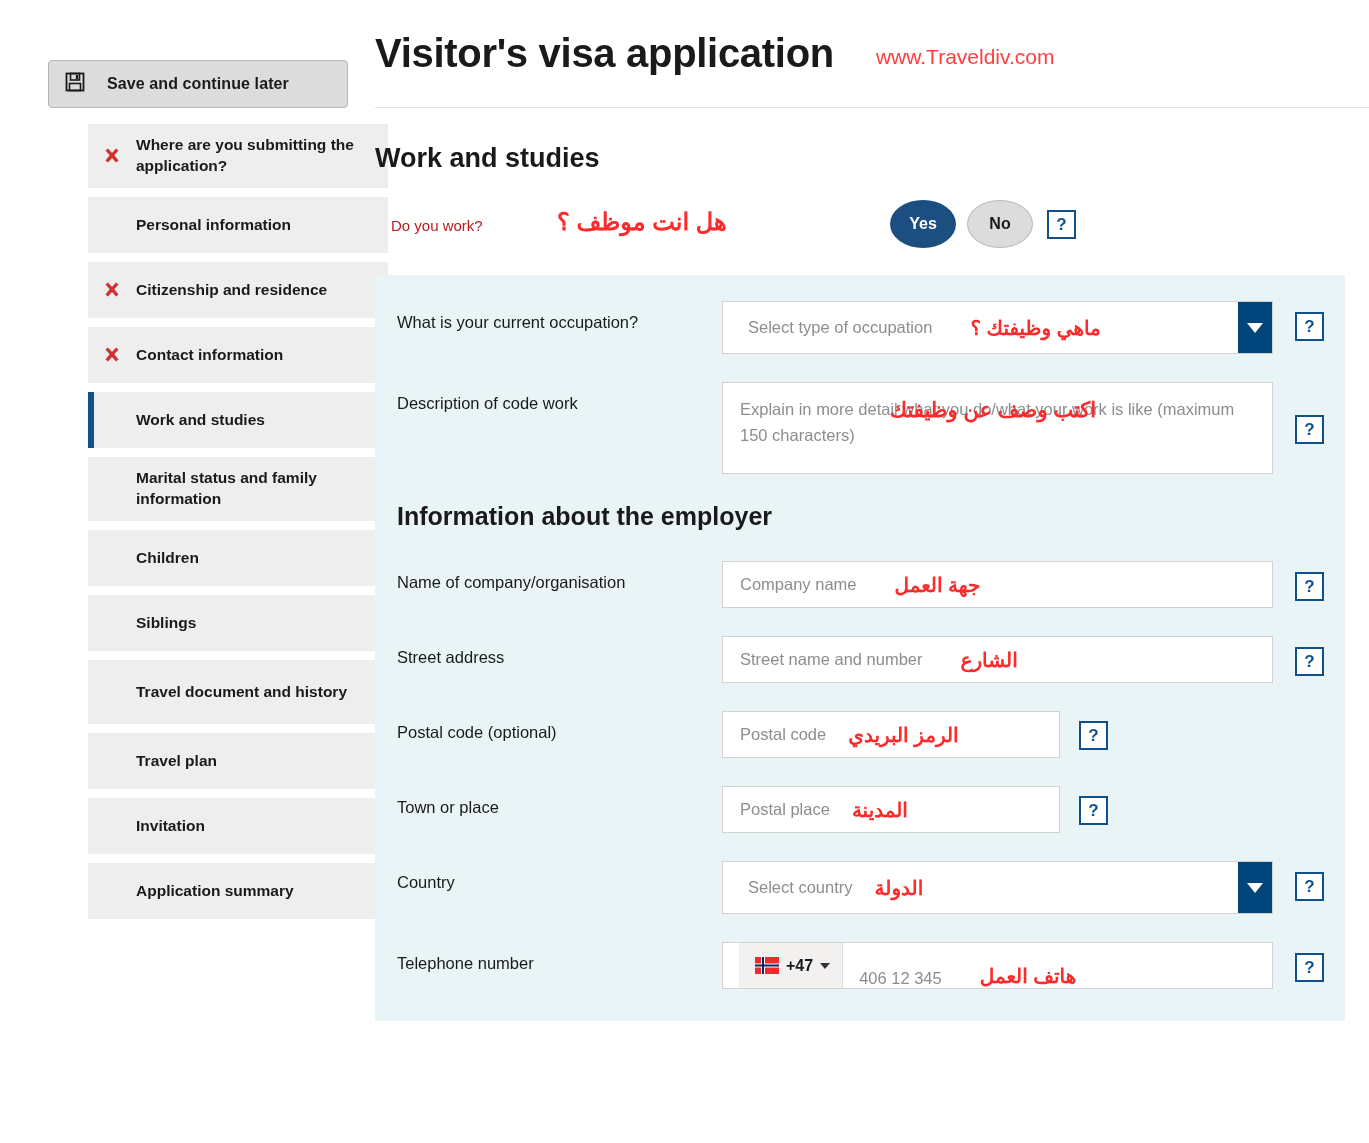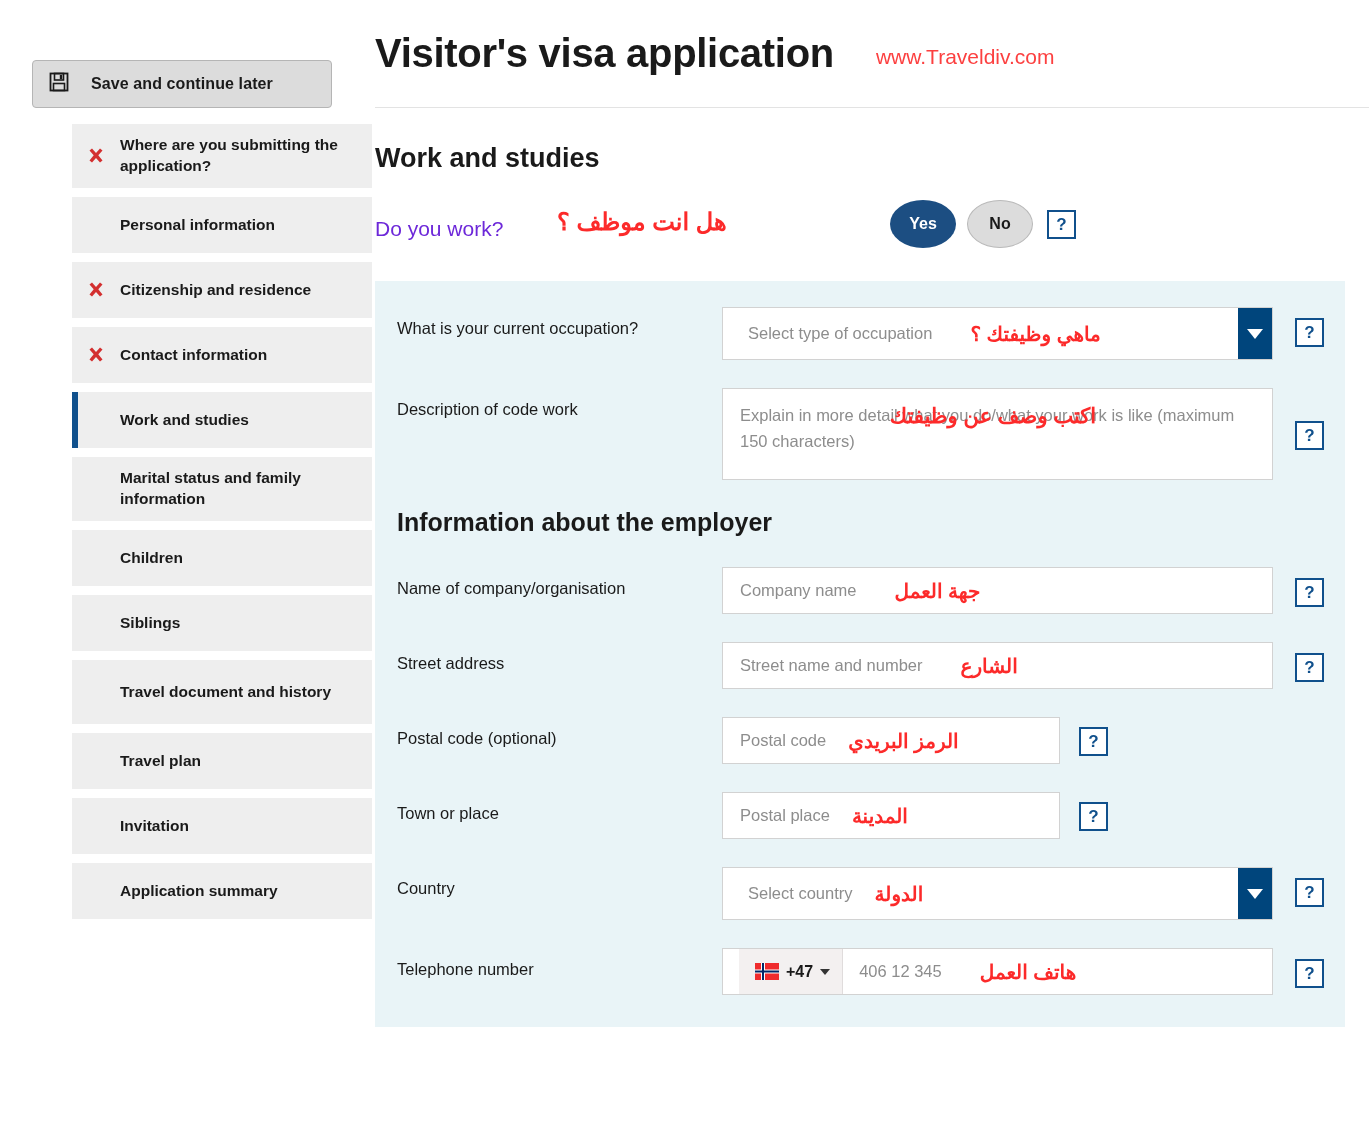--- a/index.html
+++ b/index.html
@@ -13,21 +13,21 @@
     position: relative;
     width: 1369px;
     height: 1143px;
     overflow: hidden;
     background: #ffffff;
   }
 
   
   #sidebar {
     position: absolute;
-    left: 32px; top: 60px;
+    left: 48px; top: 60px;
     width: 244px;
   }
   .save-btn {
     display: flex;
     align-items: center;
     height: 48px;
     width: 300px;
     background: #dcdcdc;
     border: 1px solid #b5b5b5;
     border-radius: 4px;
@@ -108,23 +108,23 @@
     color: #1a1a1a;
     margin-top: 35px;
   }
 
   .work-q-row {
     position: relative;
     height: 72px;
     margin-top: 26px;
   }
   .q-label {
-    position: absolute; left: 0; top: 17px;
-    font-size: 21px;
-    color: #6d28d9;
+    position: absolute; left: 16px; top: 17px;
+    font-size: 15px;
+    color: #b91c1c;
   }
   .ar {
     color: #fc2a2a;
     font-weight: bold;
     direction: rtl;
     unicode-bidi: isolate;
   }
   .q-arabic {
     position: absolute;
     left: 182px; top: 8px;
@@ -155,21 +155,21 @@
     line-height: 1;
   }
   .help-abs { position: absolute; }
   #help-work { left: 672px; top: 10px; }
 
   
   .panel {
     background: #e9f4f7;
     padding: 26px 0 32px 0;
     width: 970px;
-    margin-top: 9px;
+    margin-top: 3px;
   }
   .field {
     display: flex;
     align-items: flex-start;
     padding: 0 0 0 22px;
     margin-bottom: 28px;
   }
   .field:last-child { margin-bottom: 0; }
   .f-label {
     flex: 0 0 325px;
@@ -282,21 +282,21 @@
   .cc-code { font-size: 16px; font-weight: bold; color: #1a1a1a; }
   .cc-caret {
     width: 0; height: 0;
     border-left: 5px solid transparent;
     border-right: 5px solid transparent;
     border-top: 6px solid #333;
   }
   .phone-input {
     flex: 1;
     display: flex;
-    align-items: center;
+    align-items: flex-end;
     padding-left: 16px;
   }
 </style>
 </head>
 <body>
 
 <div id="page">
 
   <div id="sidebar">
 

